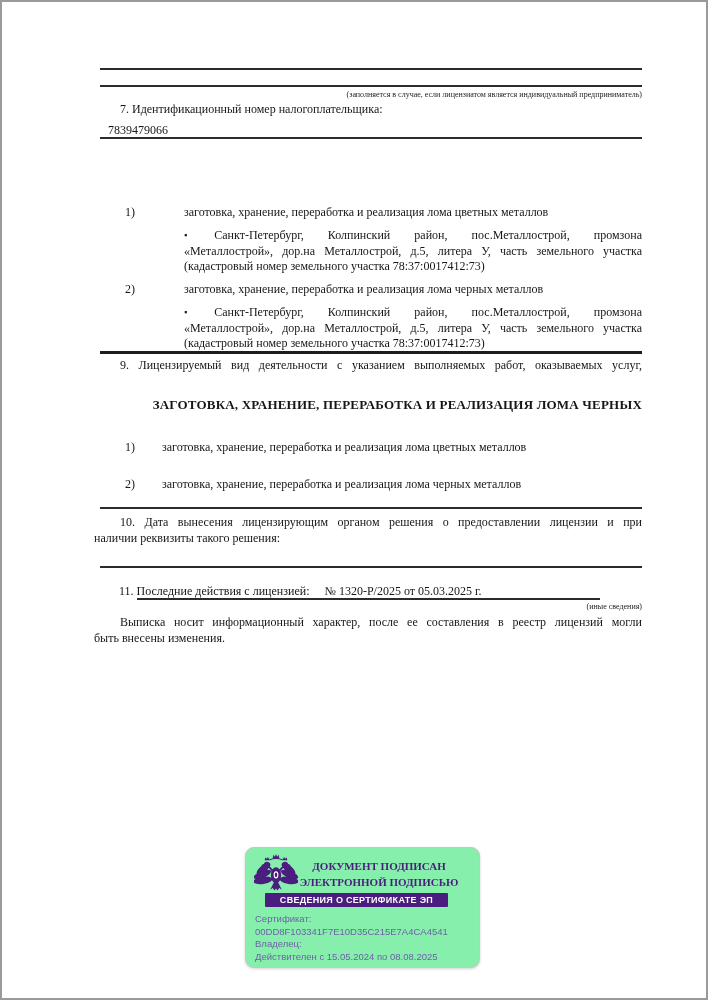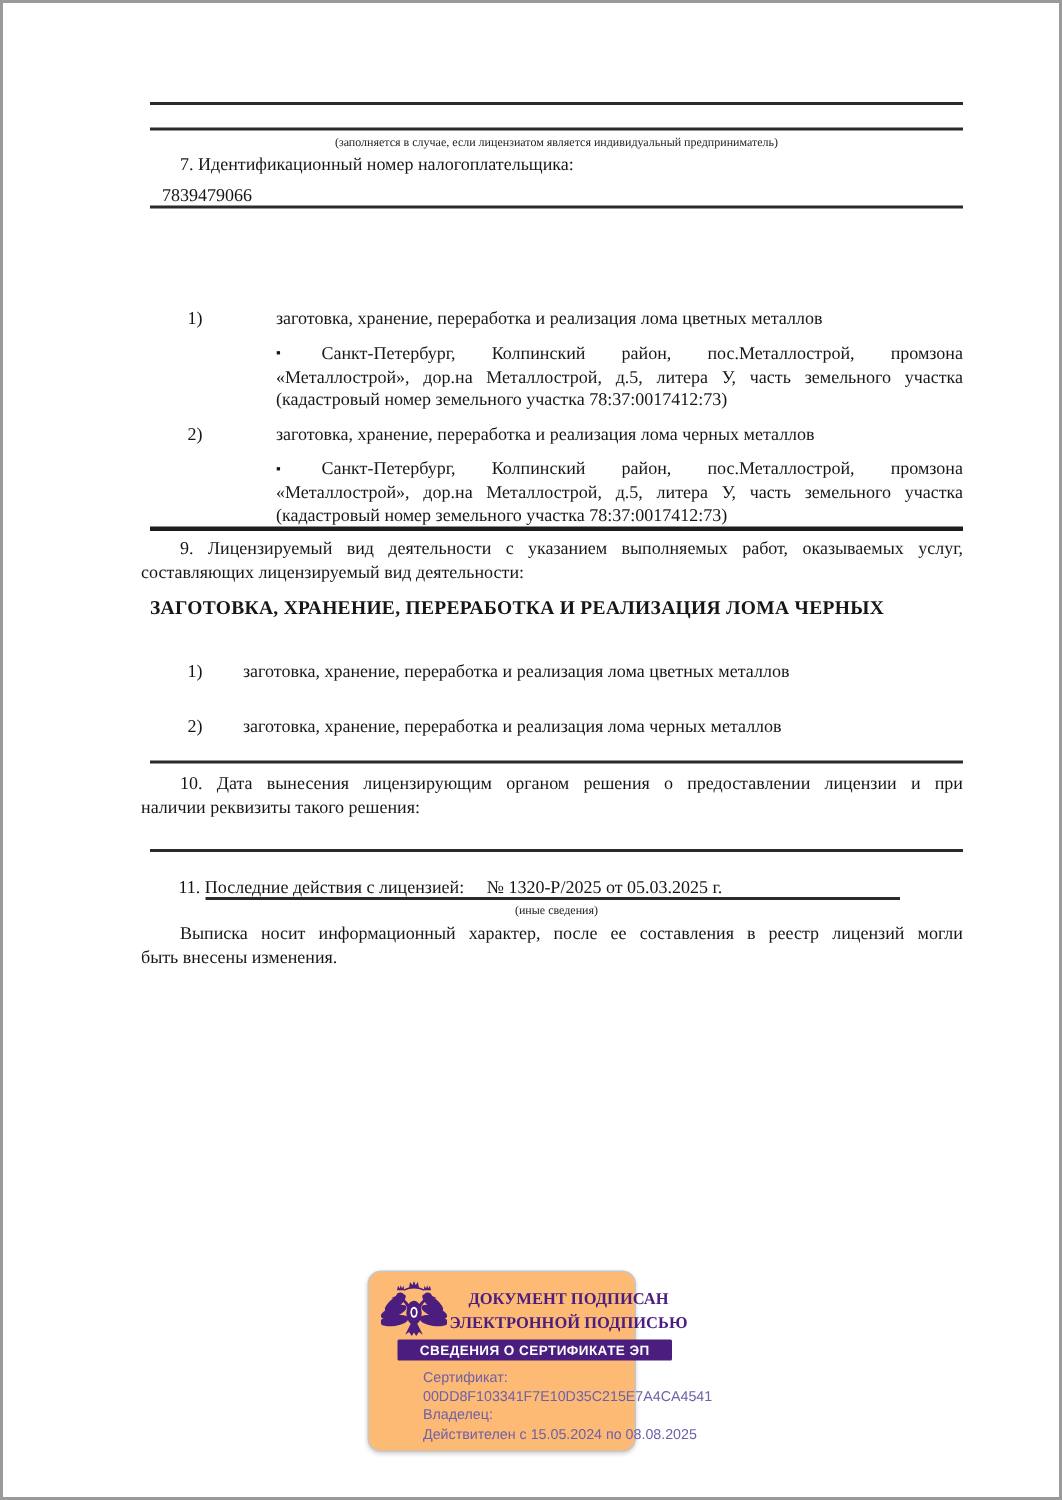--- a/index.html
+++ b/index.html
@@ -7,46 +7,46 @@
     position:relative;width:708px;height:1000px;background:#ffffff;
     border:2px solid #9a9a9a;box-sizing:border-box;overflow:hidden;
     font-family:"Liberation Serif","DejaVu Serif",serif;color:#161616;
   }
   .abs{position:absolute;}
   .rule{position:absolute;background:#2b2b2b;}
   .body-txt{font-size:12px;line-height:16px;}
   .jl{text-align:justify;text-align-last:justify;}
   .ll{text-align:left;}
   .indent{text-indent:26px;}
-  .small-note{font-size:8px;line-height:10px;text-align:center;color:#222;}
+  .small-note{font-size:8px;line-height:10px;text-align:right;color:#222;}
   .item-row{position:absolute;left:92px;width:548px;font-size:12px;line-height:16px;}
   .inum{display:inline-block;}
   .addr{position:absolute;left:182px;width:458px;font-size:12px;line-height:15.5px;}
   .blt{font-size:9px;vertical-align:1px;padding-right:6px;}
-  .heading{position:absolute;left:98px;width:542px;text-align:left;font-weight:bold;font-size:13px;line-height:21px;letter-spacing:.2px;}
+  .heading{position:absolute;left:98px;width:542px;text-align:right;font-weight:bold;font-size:13px;line-height:21px;letter-spacing:.2px;}
   .center-line{position:absolute;left:98px;width:542px;text-align:center;font-size:12px;line-height:16px;}
   
   .stamp{
-    position:absolute;left:243px;top:845px;width:179px;height:121px;background:#fdba74;
+    position:absolute;left:243px;top:845px;width:235px;height:121px;background:#86efac;
     border:1px solid #c6c6c6;border-radius:9px;box-sizing:border-box;
     box-shadow:0 1px 3px rgba(0,0,0,.18);
     font-family:"Liberation Sans","DejaVu Sans",sans-serif;
   }
   .eagle{position:absolute;left:8px;top:5px;width:44px;height:40px;}
   .st-title{
     position:absolute;left:53px;top:10px;width:160px;text-align:center;
     font-family:"Liberation Serif","DejaVu Serif",serif;font-weight:bold;
     font-size:11px;line-height:16px;color:#4a1d7e;
   }
   .st-badge{
     position:absolute;left:19px;top:45px;width:183px;height:14px;background:#4a1d7e;
     color:#ffffff;font-size:9px;font-weight:bold;line-height:14px;text-align:center;
     letter-spacing:.3px;border-radius:1px;
   }
-  .st-cert{position:absolute;left:9px;top:65px;width:203px;font-size:9.5px;line-height:12.6px;color:#6f60a8;margin-left:27px;}
+  .st-cert{position:absolute;left:9px;top:65px;width:203px;font-size:9.5px;line-height:12.6px;color:#6f60a8;}
 </style>
 </head>
 <body>
 
 <div class="page">
 
   <div class="rule" style="left:98px;top:66px;width:542px;height:2px;"></div>
   <div class="rule" style="left:98px;top:83px;width:542px;height:2px;"></div>
   <div class="abs small-note" style="left:98px;top:88px;width:542px;">(заполняется в случае, если лицензиатом является индивидуальный предприниматель)</div>
 
@@ -70,21 +70,20 @@
   <div class="addr" style="top:303px;">
     <div class="jl"><span class="blt">▪</span><span>Санкт-Петербург, Колпинский район, пос.Металлострой, промзона</span></div>
     <div class="jl">«Металлострой», дор.на Металлострой, д.5, литера У, часть земельного участка</div>
     <div class="ll">(кадастровый номер земельного участка 78:37:0017412:73)</div>
   </div>
 
   <div class="rule" style="left:98px;top:349px;width:542px;height:3px;background:#1d1d1d;"></div>
 
   <div class="abs body-txt" style="left:92px;top:355px;width:548px;">
     <div class="jl indent">9. Лицензируемый вид деятельности с указанием выполняемых работ, оказываемых услуг,</div>
-    <div class="ll">составляющих лицензируемый вид деятельности:</div>
   </div>
 
   <div class="heading" style="top:392px;">
     <div>ЗАГОТОВКА, ХРАНЕНИЕ, ПЕРЕРАБОТКА И РЕАЛИЗАЦИЯ ЛОМА ЧЕРНЫХ</div>
   </div>
 
   <div class="item-row" style="top:437px;padding-left:31px;">
     <span class="inum" style="width:37px;">1)</span><span>заготовка, хранение, переработка и реализация лома цветных металлов</span>
   </div>
   <div class="item-row" style="top:474px;padding-left:31px;">

